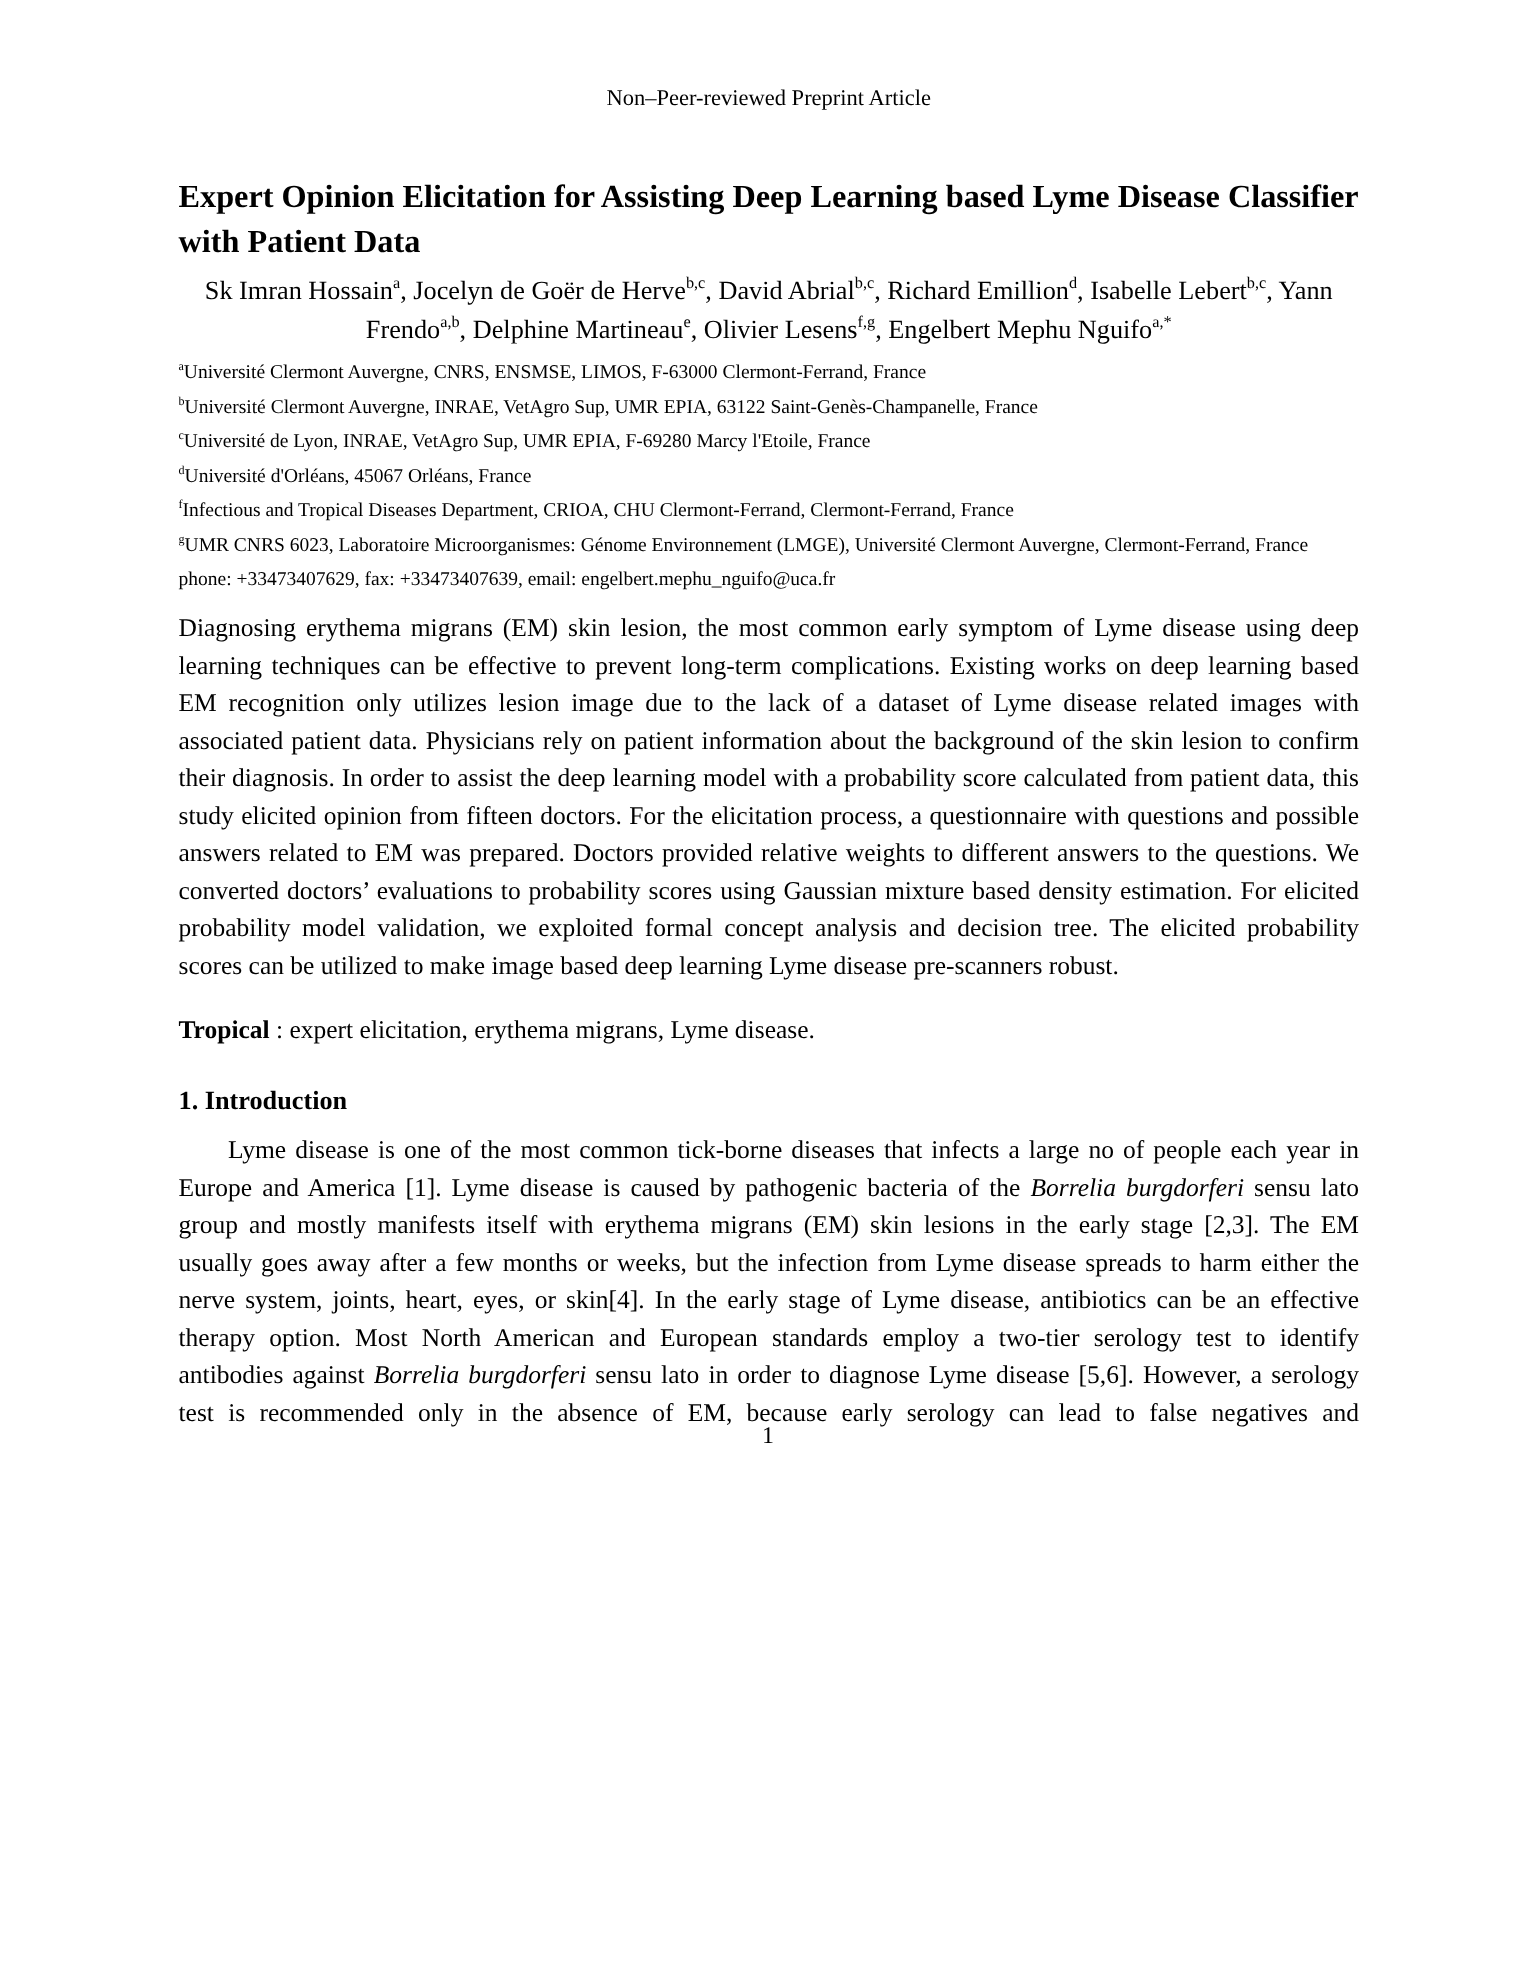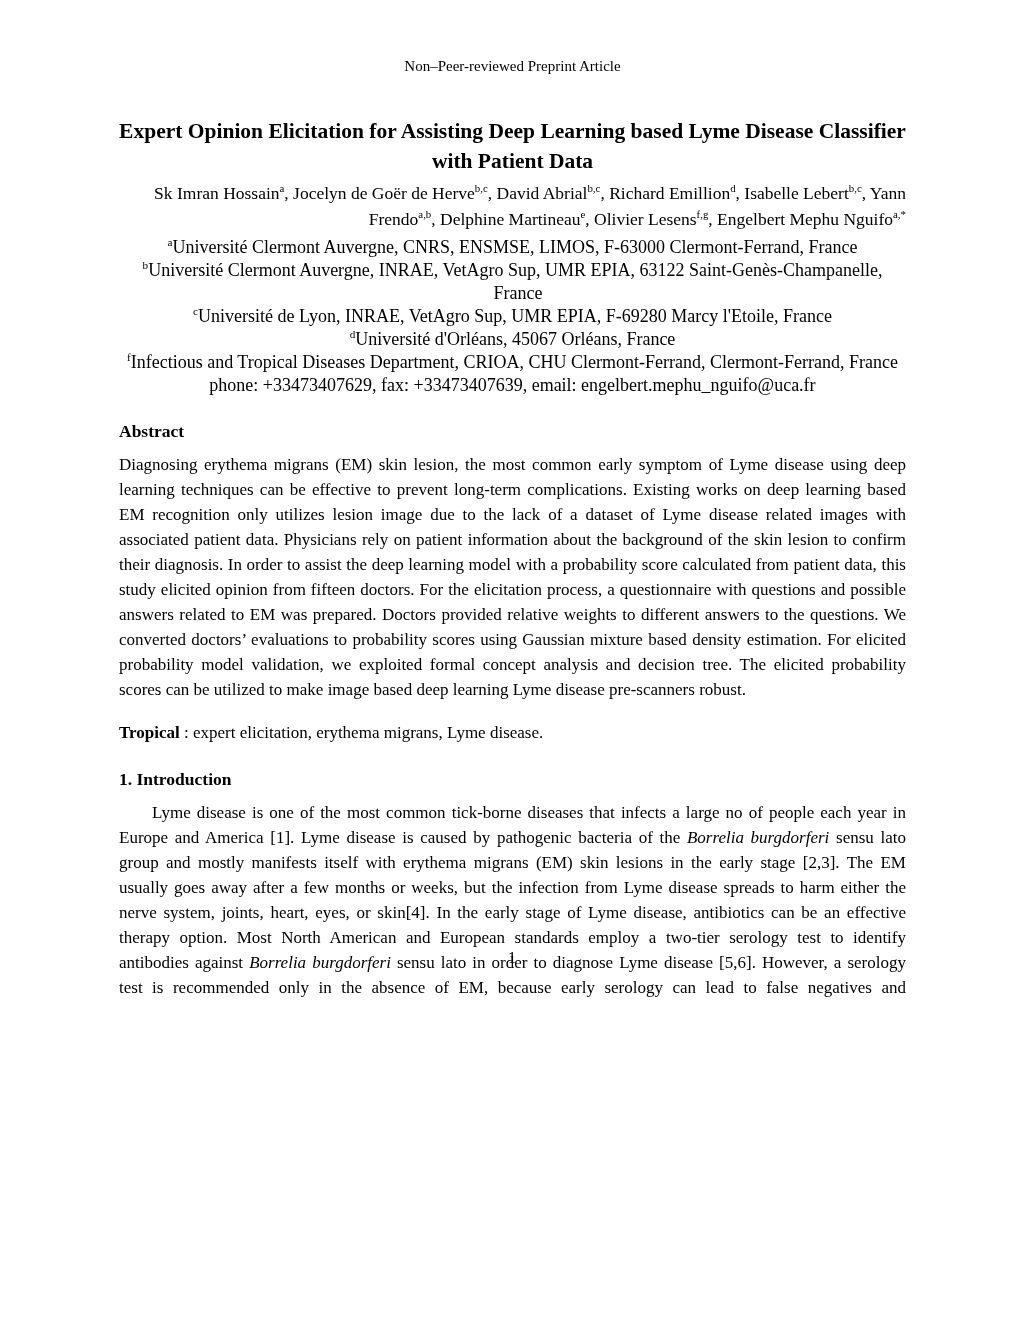--- a/index.html
+++ b/index.html
@@ -20,39 +20,38 @@
   }
   .running-header {
     text-align: center;
     font-size: 15px;
     line-height: 19px;
   }
   .title {
     margin-top: 40px;
     font-size: 21.5px;
     font-weight: bold;
-    text-align: center;
+    text-align: left;
     line-height: 30px;
   }
   .authors {
     margin-top: 4px;
-    text-align: right;
+    text-align: center;
     font-size: 17.5px;
     line-height: 26px;
   }
   sup {
     font-size: 0.62em;
     vertical-align: super;
     line-height: 0;
   }
   .affiliations {
     margin-top: 4px;
-    font-size: 18px;
+    font-size: 13px;
     line-height: 23px;
-    text-align: center;
   }
   .affiliation {
     padding-left: 11px;
     text-indent: -11px;
   }
   .section-heading {
     margin-top: 22px;
     font-size: 17.5px;
     font-weight: bold;
     line-height: 24px;
@@ -92,24 +91,24 @@
   <h1 class="title">Expert Opinion Elicitation for Assisting Deep Learning based Lyme Disease Classifier with Patient Data</h1>
 
   <p class="authors"><span>Sk Imran Hossain</span><sup>a</sup><span>, Jocelyn de Goër de Herve</span><sup>b,c</sup><span>, David Abrial</span><sup>b,c</sup><span>, Richard Emillion</span><sup>d</sup><span>, Isabelle Lebert</span><sup>b,c</sup><span>, Yann Frendo</span><sup>a,b</sup><span>, Delphine Martineau</span><sup>e</sup><span>, Olivier Lesens</span><sup>f,g</sup><span>, Engelbert Mephu Nguifo</span><sup>a,*</sup></p>
 
   <div class="affiliations">
       <div class="affiliation"><sup>a</sup>Université Clermont Auvergne, CNRS, ENSMSE, LIMOS, F-63000 Clermont-Ferrand, France</div>
       <div class="affiliation"><sup>b</sup>Université Clermont Auvergne, INRAE, VetAgro Sup, UMR EPIA, 63122 Saint-Genès-Champanelle, France</div>
       <div class="affiliation"><sup>c</sup>Université de Lyon, INRAE, VetAgro Sup, UMR EPIA, F-69280 Marcy l'Etoile, France</div>
       <div class="affiliation"><sup>d</sup>Université d'Orléans, 45067 Orléans, France</div>
       <div class="affiliation"><sup>f</sup>Infectious and Tropical Diseases Department, CRIOA, CHU Clermont-Ferrand, Clermont-Ferrand, France</div>
+      <div class="affiliation"><sup>g</sup>UMR CNRS 6023, Laboratoire Microorganismes: Génome Environnement (LMGE), Université Clermont Auvergne, Clermont-Ferrand, France</div>
       <div class="affiliation">phone: +33473407629, fax: +33473407639, email: engelbert.mephu_nguifo@uca.fr</div>
     </div>
 
-  <h2 class="section-heading">Abstract</h2>
 
   <p class="para">Diagnosing erythema migrans (EM) skin lesion, the most common early symptom of Lyme disease using deep learning techniques can be effective to prevent long-term complications. Existing works on deep learning based EM recognition only utilizes lesion image due to the lack of a dataset of Lyme disease related images with associated patient data. Physicians rely on patient information about the background of the skin lesion to confirm their diagnosis. In order to assist the deep learning model with a probability score calculated from patient data, this study elicited opinion from fifteen doctors. For the elicitation process, a questionnaire with questions and possible answers related to EM was prepared. Doctors provided relative weights to different answers to the questions. We converted doctors’ evaluations to probability scores using Gaussian mixture based density estimation. For elicited probability model validation, we exploited formal concept analysis and decision tree. The elicited probability scores can be utilized to make image based deep learning Lyme disease pre-scanners robust.</p>
 
   <p class="keywords"><span class="b">Tropical</span><span> : expert elicitation, erythema migrans, Lyme disease.</span></p>
 
   <h2 class="section-heading">1. Introduction</h2>
 
   <p class="para intro-para"><span>Lyme disease is one of the most common tick-borne diseases that infects a large no of people each year in Europe and America [1]. Lyme disease is caused by pathogenic bacteria of the </span><span class="i">Borrelia burgdorferi</span><span> sensu lato group and mostly manifests itself with erythema migrans (EM) skin lesions in the early stage [2,3]. The EM usually goes away after a few months or weeks, but the infection from Lyme disease spreads to harm either the nerve system, joints, heart, eyes, or skin[4]. In the early stage of Lyme disease, antibiotics can be an effective therapy option. Most North American and European standards employ a two-tier serology test to identify antibodies against </span><span class="i">Borrelia burgdorferi</span><span> sensu lato in order to diagnose Lyme disease [5,6]. However, a serology test is recommended only in the absence of EM, because early serology can lead to false negatives and</span></p>
 
   <div class="page-number">1</div>

